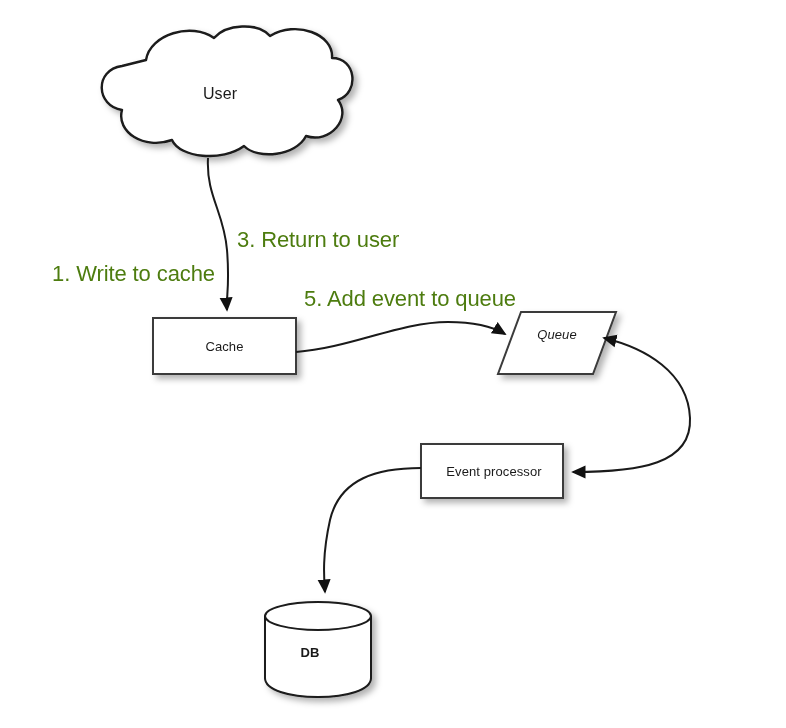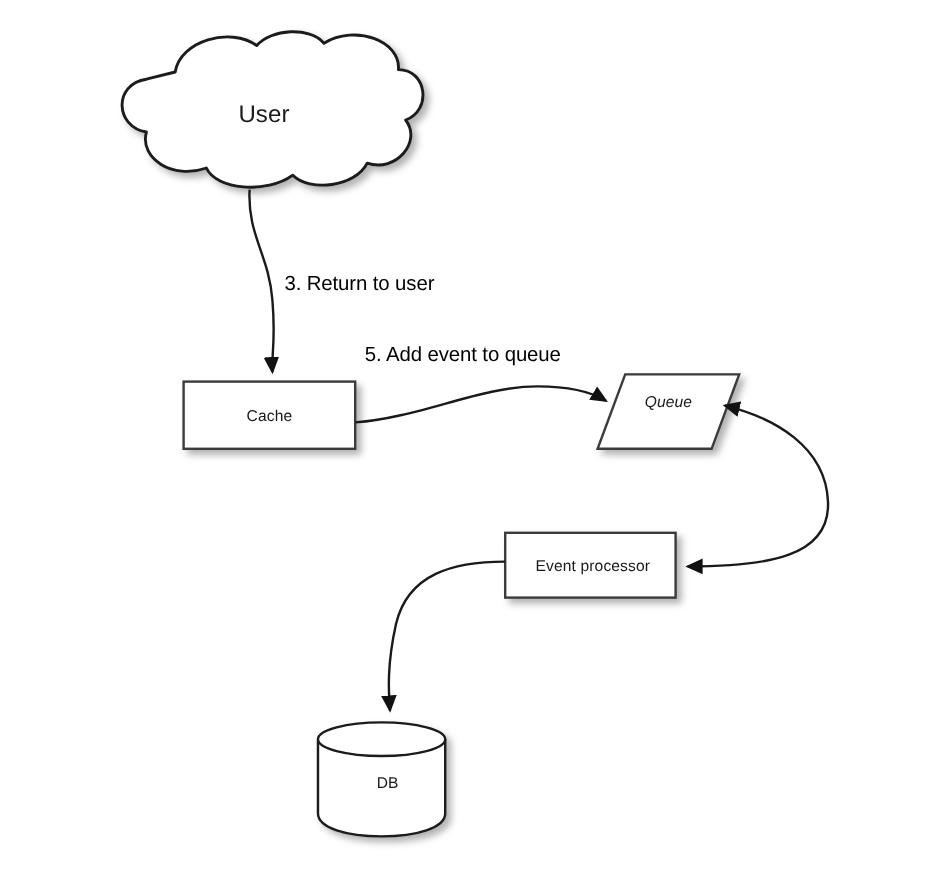--- a/index.html
+++ b/index.html
@@ -25,28 +25,28 @@
   .node-label {
     position: absolute;
     font-family: "Liberation Sans", sans-serif;
     font-size: 13px;
     color: #1a1a1a;
     white-space: nowrap;
     text-align: center;
     letter-spacing: 0.1px;
   }
   .node-label.big {
-    font-size: 20px;
+    font-size: 16px;
     text-align: center;
   }
   .edge-label {
     position: absolute;
     font-family: "Liberation Sans", sans-serif;
-    font-size: 17px;
-    color: #000000;
+    font-size: 22px;
+    color: #4d7c0f;
     white-space: nowrap;
     letter-spacing: -0.1px;
   }
 </style>
 </head>
 <body>
 
 <div id="canvas">
 
   <svg id="diagram-svg" viewBox="0 0 786 728" xmlns="http://www.w3.org/2000/svg">
@@ -104,21 +104,22 @@
   </svg>
 
   <div class="node-label big" style="left:88px; top:85px; width:264px;">User</div>
 
   <div class="node-label" style="left:153px; top:339px; width:143px;">Cache</div>
 
   <div class="node-label" style="left:498px; top:327px; width:118px;font-style:italic;">Queue</div>
 
   <div class="node-label" style="left:421px; top:464px; width:146px;">Event processor</div>
 
-  <div class="node-label" style="left:271px; top:645px; width:104px;">DB</div>
+  <div class="node-label" style="left:258px; top:645px; width:104px;font-weight:bold;">DB</div>
 
+  <div class="edge-label" style="left:52px; top:261px;">1. Write to cache</div>
 
   <div class="edge-label" style="left:237px; top:227px;">3. Return to user</div>
 
   <div class="edge-label" style="left:304px; top:286px;">5. Add event to queue</div>
 
 
 </div>
 
 </body></html>

